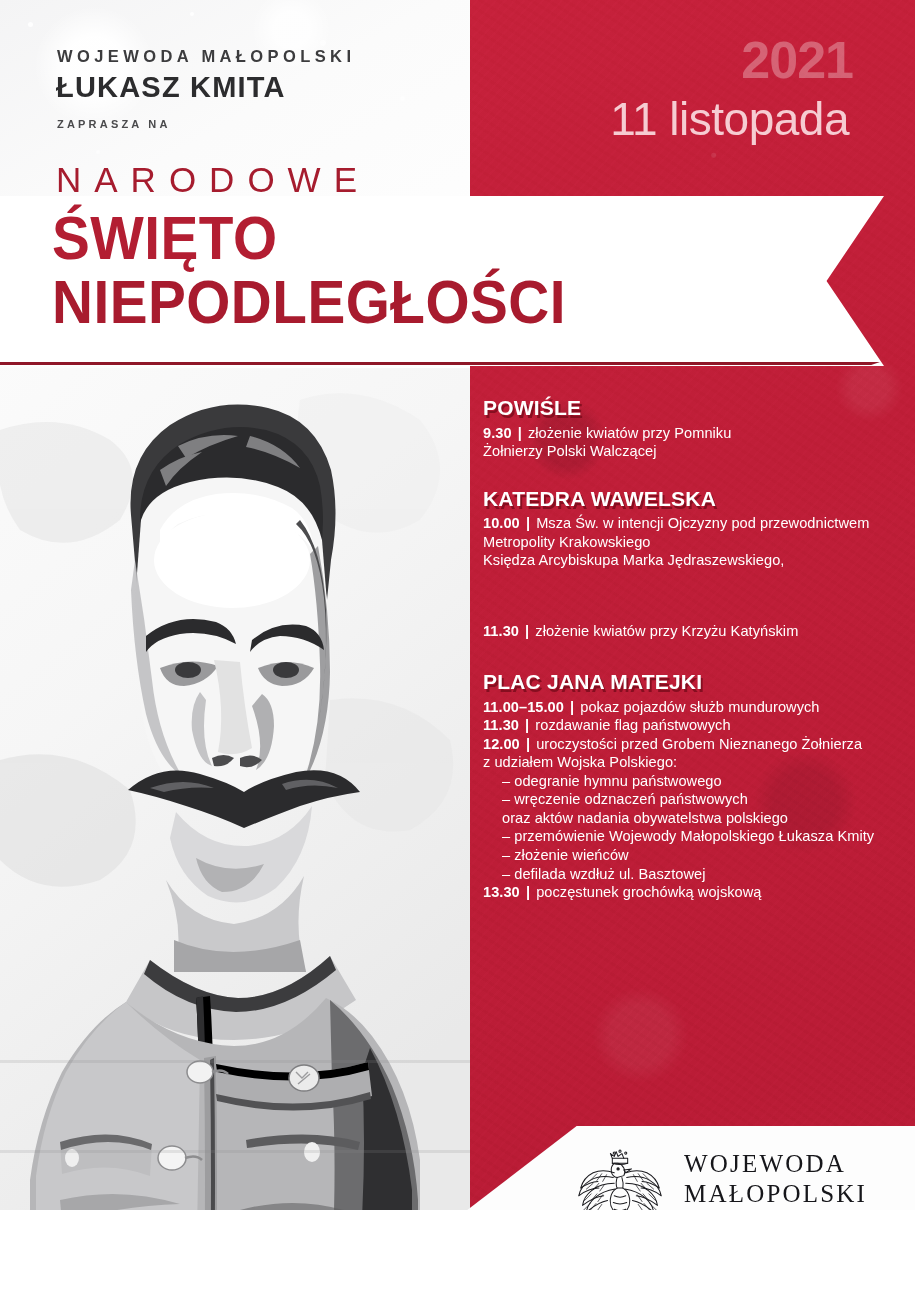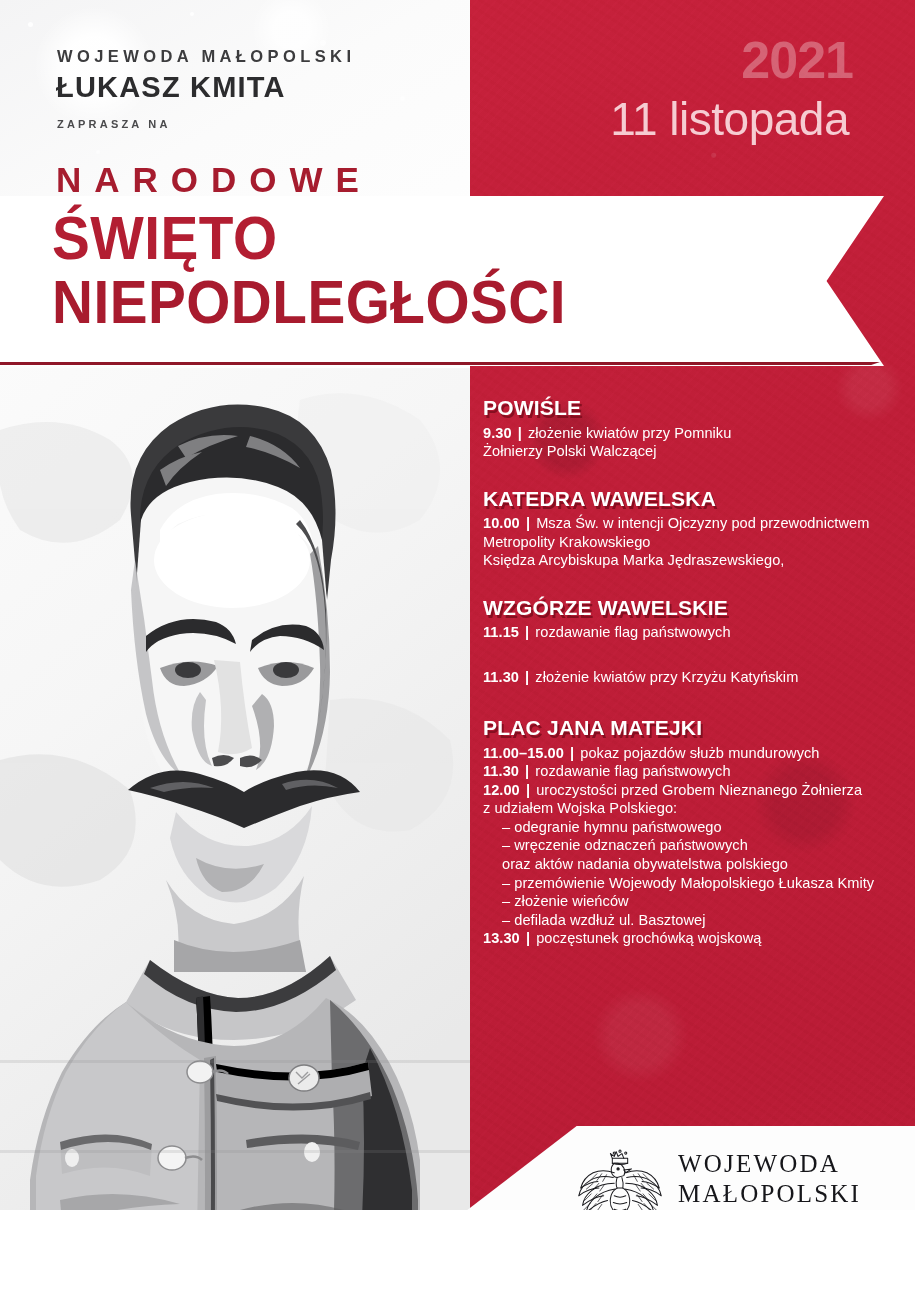--- a/index.html
+++ b/index.html
@@ -95,21 +95,21 @@
     background:#ffffff;
     clip-path:polygon(0 0, 100% 0, 93.5% 50%, 100% 100%, 0 100%);
   }
   .title-banner-edge{
     position:absolute;left:0;top:362px;width:880px;height:3px;
     background:#8f1728;
     clip-path:polygon(0 0, 100% 0, 99% 100%, 0 100%);
   }
   .t-narodowe{
     position:absolute;left:56px;top:160px;
-    font-size:35px;font-weight:700;letter-spacing:13px;
+    font-size:35px;font-weight:400;letter-spacing:13px;
     color:#a61c2e;white-space:nowrap;
   }
   .t-swieto{
     position:absolute;left:52px;top:208px;
     font-size:61px;font-weight:700;letter-spacing:.5px;
     color:#b31e32;line-height:1;white-space:nowrap;
     transform:scaleX(.93);transform-origin:left top;
   }
   .t-niepodleglosci{
     position:absolute;left:52px;top:272px;
@@ -142,21 +142,21 @@
   .gap-lg{height:30px;}
 
   
   .footer-band{
     position:absolute;left:410px;top:1126px;width:505px;height:128px;
     background:#fdfdfd;
     clip-path:polygon(33% 0, 100% 0, 100% 100%, 0 100%);
   }
   .footer-inner{
     position:absolute;left:572px;top:1142px;
-    display:flex;align-items:center;gap:10px;
+    display:flex;align-items:center;gap:16px;
   }
   .eagle{width:96px;height:98px;display:block;}
   .footer-text{
     font-family:"Liberation Serif",serif;
     color:#16161a;line-height:1.18;
   }
   .f1{font-size:25px;letter-spacing:2.2px;}
   .f2{font-size:25px;letter-spacing:2.2px;}
   .f3{font-size:19px;letter-spacing:1.6px;margin-top:2px;}
 
@@ -328,21 +328,20 @@
   <div class="title-banner-edge"></div>
   <div class="t-narodowe">NARODOWE</div>
   <div class="t-swieto">ŚWIĘTO</div>
   <div class="t-niepodleglosci">NIEPODLEGŁOŚCI</div>
 
   <div class="schedule" id="schedule-root">
       <div class="sched-block"><div class="sched-head">POWIŚLE</div><div class="sched-line"><span class="t">9.30</span><span class="sep"> | </span><span>złożenie kwiatów przy Pomniku</span></div><div class="sched-line"><span>Żołnierzy Polski Walczącej</span></div></div>
       <div class="gap-md"></div>
       <div class="sched-block"><div class="sched-head">KATEDRA WAWELSKA</div><div class="sched-line"><span class="t">10.00</span><span class="sep"> | </span><span>Msza Św. w intencji Ojczyzny pod przewodnictwem</span></div><div class="sched-line"><span>Metropolity Krakowskiego</span></div><div class="sched-line"><span>Księdza Arcybiskupa Marka Jędraszewskiego,</span></div></div>
       <div class="gap-md"></div>
-      <div class="sched-block"><div class="sched-head">WZGÓRZE WAWELSKIE</div><div class="sched-line"><span class="t">11.15</span><span class="sep"> | </span><span>rozdawanie flag państwowych</span></div></div>
       <div class="gap-md"></div>
       <div class="sched-block"><div class="sched-line"><span class="t">11.30</span><span class="sep"> | </span><span>złożenie kwiatów przy Krzyżu Katyńskim</span></div></div>
       <div class="gap-lg"></div>
       <div class="sched-block"><div class="sched-head">PLAC JANA MATEJKI</div><div class="sched-line"><span class="t">11.00–15.00</span><span class="sep"> | </span><span>pokaz pojazdów służb mundurowych</span></div><div class="sched-line"><span class="t">11.30</span><span class="sep"> | </span><span>rozdawanie flag państwowych</span></div><div class="sched-line"><span class="t">12.00</span><span class="sep"> | </span><span>uroczystości przed Grobem Nieznanego Żołnierza</span></div><div class="sched-line"><span>z udziałem Wojska Polskiego:</span></div><div class="sched-line sub"><span>– odegranie hymnu państwowego</span></div><div class="sched-line sub"><span>– wręczenie odznaczeń państwowych</span></div><div class="sched-line sub"><span>   oraz aktów nadania obywatelstwa polskiego</span></div><div class="sched-line sub"><span>– przemówienie Wojewody Małopolskiego Łukasza Kmity</span></div><div class="sched-line sub"><span>– złożenie wieńców</span></div><div class="sched-line sub"><span>– defilada wzdłuż ul. Basztowej</span></div><div class="sched-line"><span class="t">13.30</span><span class="sep"> | </span><span>poczęstunek grochówką wojskową</span></div></div>
     </div>
 
   <div class="footer-band"></div>
   <div class="footer-inner">
     <svg class="eagle" viewBox="0 0 100 102">
       <g fill="none" stroke="#1b1b1f" stroke-width="1.05" stroke-linejoin="round" stroke-linecap="round">

